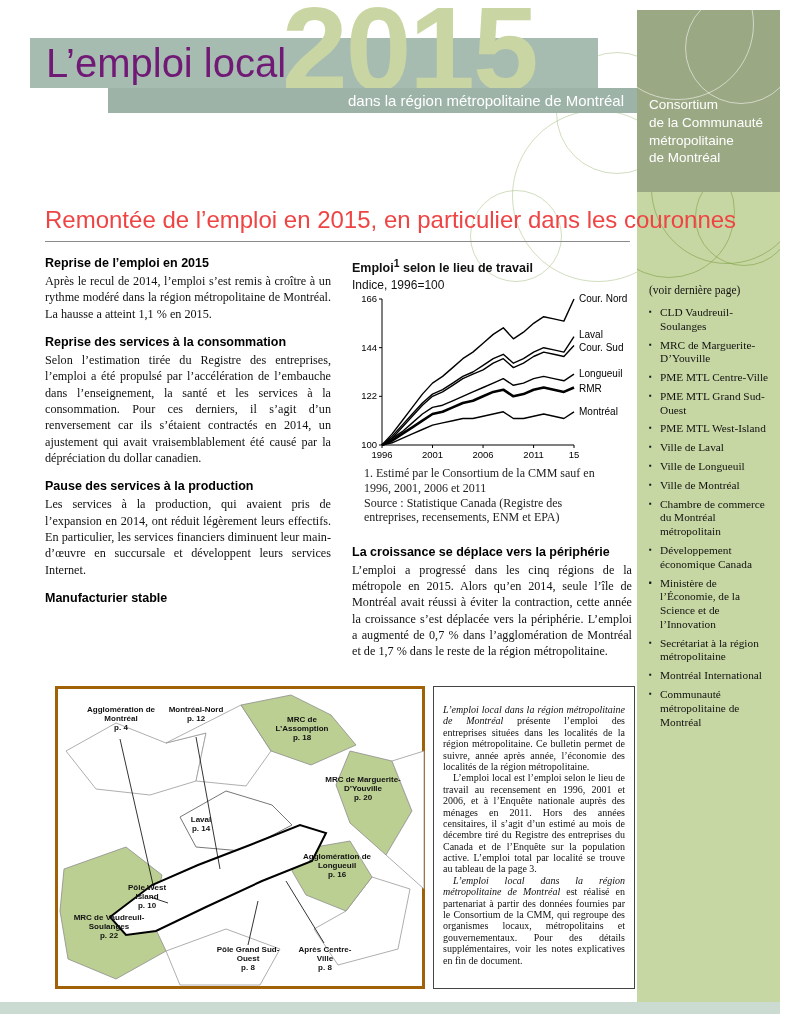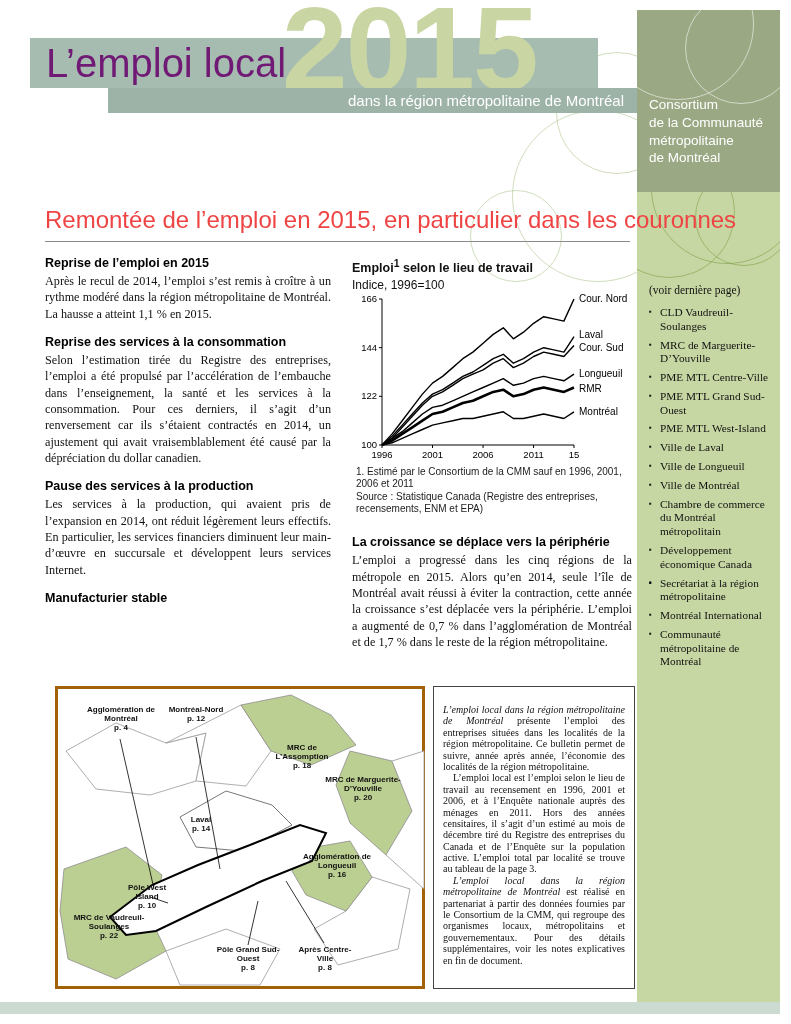--- a/index.html
+++ b/index.html
@@ -49,31 +49,31 @@
 
   
   .col-left{position:absolute;left:45px;top:256px;width:286px;z-index:1;}
   h3.sec{font-family:"Liberation Sans",sans-serif;font-size:12.5px;font-weight:bold;margin:13px 0 3px;color:#000;}
   .col-left h3.sec:first-child{margin-top:0;}
   p.body{font-size:12.2px;line-height:1.34;text-align:justify;margin:0;}
 
   .col-mid{position:absolute;left:352px;top:258px;width:280px;z-index:1;}
   .chart-title{font-family:"Liberation Sans",sans-serif;font-size:12.5px;font-weight:bold;margin:0 0 3px;}
   .chart-note{font-family:"Liberation Sans",sans-serif;font-size:12px;margin:0 0 1px;}
-  .fn{font-family:Liberation Sans, sans-serif;font-size:10px;margin:1px 4px 0;color:#222;line-height:1.2;}
+  .fn{font-family:Liberation Serif, serif;font-size:12px;margin:1px 12px 0;color:#222;line-height:1.2;}
   .periph{margin-top:20px;}
 
   
   .map-box{position:absolute;left:55px;top:686px;width:370px;height:303px;border:3px solid #a16207;
         background:#fff;box-sizing:border-box;}
   .map-label{position:absolute;font-family:"Liberation Sans",sans-serif;font-size:8px;font-weight:bold;
         text-align:center;line-height:1.15;color:#111;}
   .ml0{left:24px;top:16px;width:78px;}
   .ml1{left:106px;top:16px;width:64px;}
-  .ml2{left:208px;top:26px;width:72px;margin-top:28px;}
+  .ml2{left:208px;top:26px;width:72px;}
   .ml3{left:266px;top:86px;width:78px;}
   .ml4{left:118px;top:126px;width:50px;}
   .ml5{left:238px;top:163px;width:82px;}
   .ml6{left:58px;top:194px;width:62px;}
   .ml7{left:10px;top:224px;width:82px;}
   .ml8{left:156px;top:256px;width:68px;}
   .ml9{left:236px;top:256px;width:62px;}
 
   .info-box{position:absolute;left:433px;top:686px;width:202px;height:303px;border:1px solid #444;
         box-sizing:border-box;padding:17px 9px;font-size:10px;line-height:1.14;text-align:justify;overflow:hidden;}
@@ -122,21 +122,21 @@
         <li><span class="blt">▪</span><span>MRC de Marguerite-D’Youville</span></li>
         <li><span class="blt">▪</span><span>PME MTL Centre-Ville</span></li>
         <li><span class="blt">▪</span><span>PME MTL Grand Sud-Ouest</span></li>
         <li><span class="blt">▪</span><span>PME MTL West-Island</span></li>
         <li><span class="blt">▪</span><span>Ville de Laval</span></li>
         <li><span class="blt">▪</span><span>Ville de Longueuil</span></li>
         <li><span class="blt">▪</span><span>Ville de Montréal</span></li>
         <li><span class="blt">▪</span><span>Chambre de commerce du Montréal métropolitain</span></li>
         <li><span class="blt">▪</span><span>Développement économique Canada</span></li>
         <li><span class="blt">▪</span></li>
-        <li><span class="blt">▪</span></li>
+        <li><span class="blt">▪</span><span>Ministère de l’Économie, de la Science et de l’Innovation</span></li>
         <li><span class="blt">▪</span><span>Secrétariat à la région métropolitaine</span></li>
         <li><span class="blt">▪</span><span>Montréal International</span></li>
         <li><span class="blt">▪</span><span>Communauté métropolitaine de Montréal</span></li>
       </ul>
     </div>
   </div>
 
   <div class="main-heading">Remontée de l’emploi en 2015, en particulier dans les couronnes</div>
   <div class="rule"></div>
 

